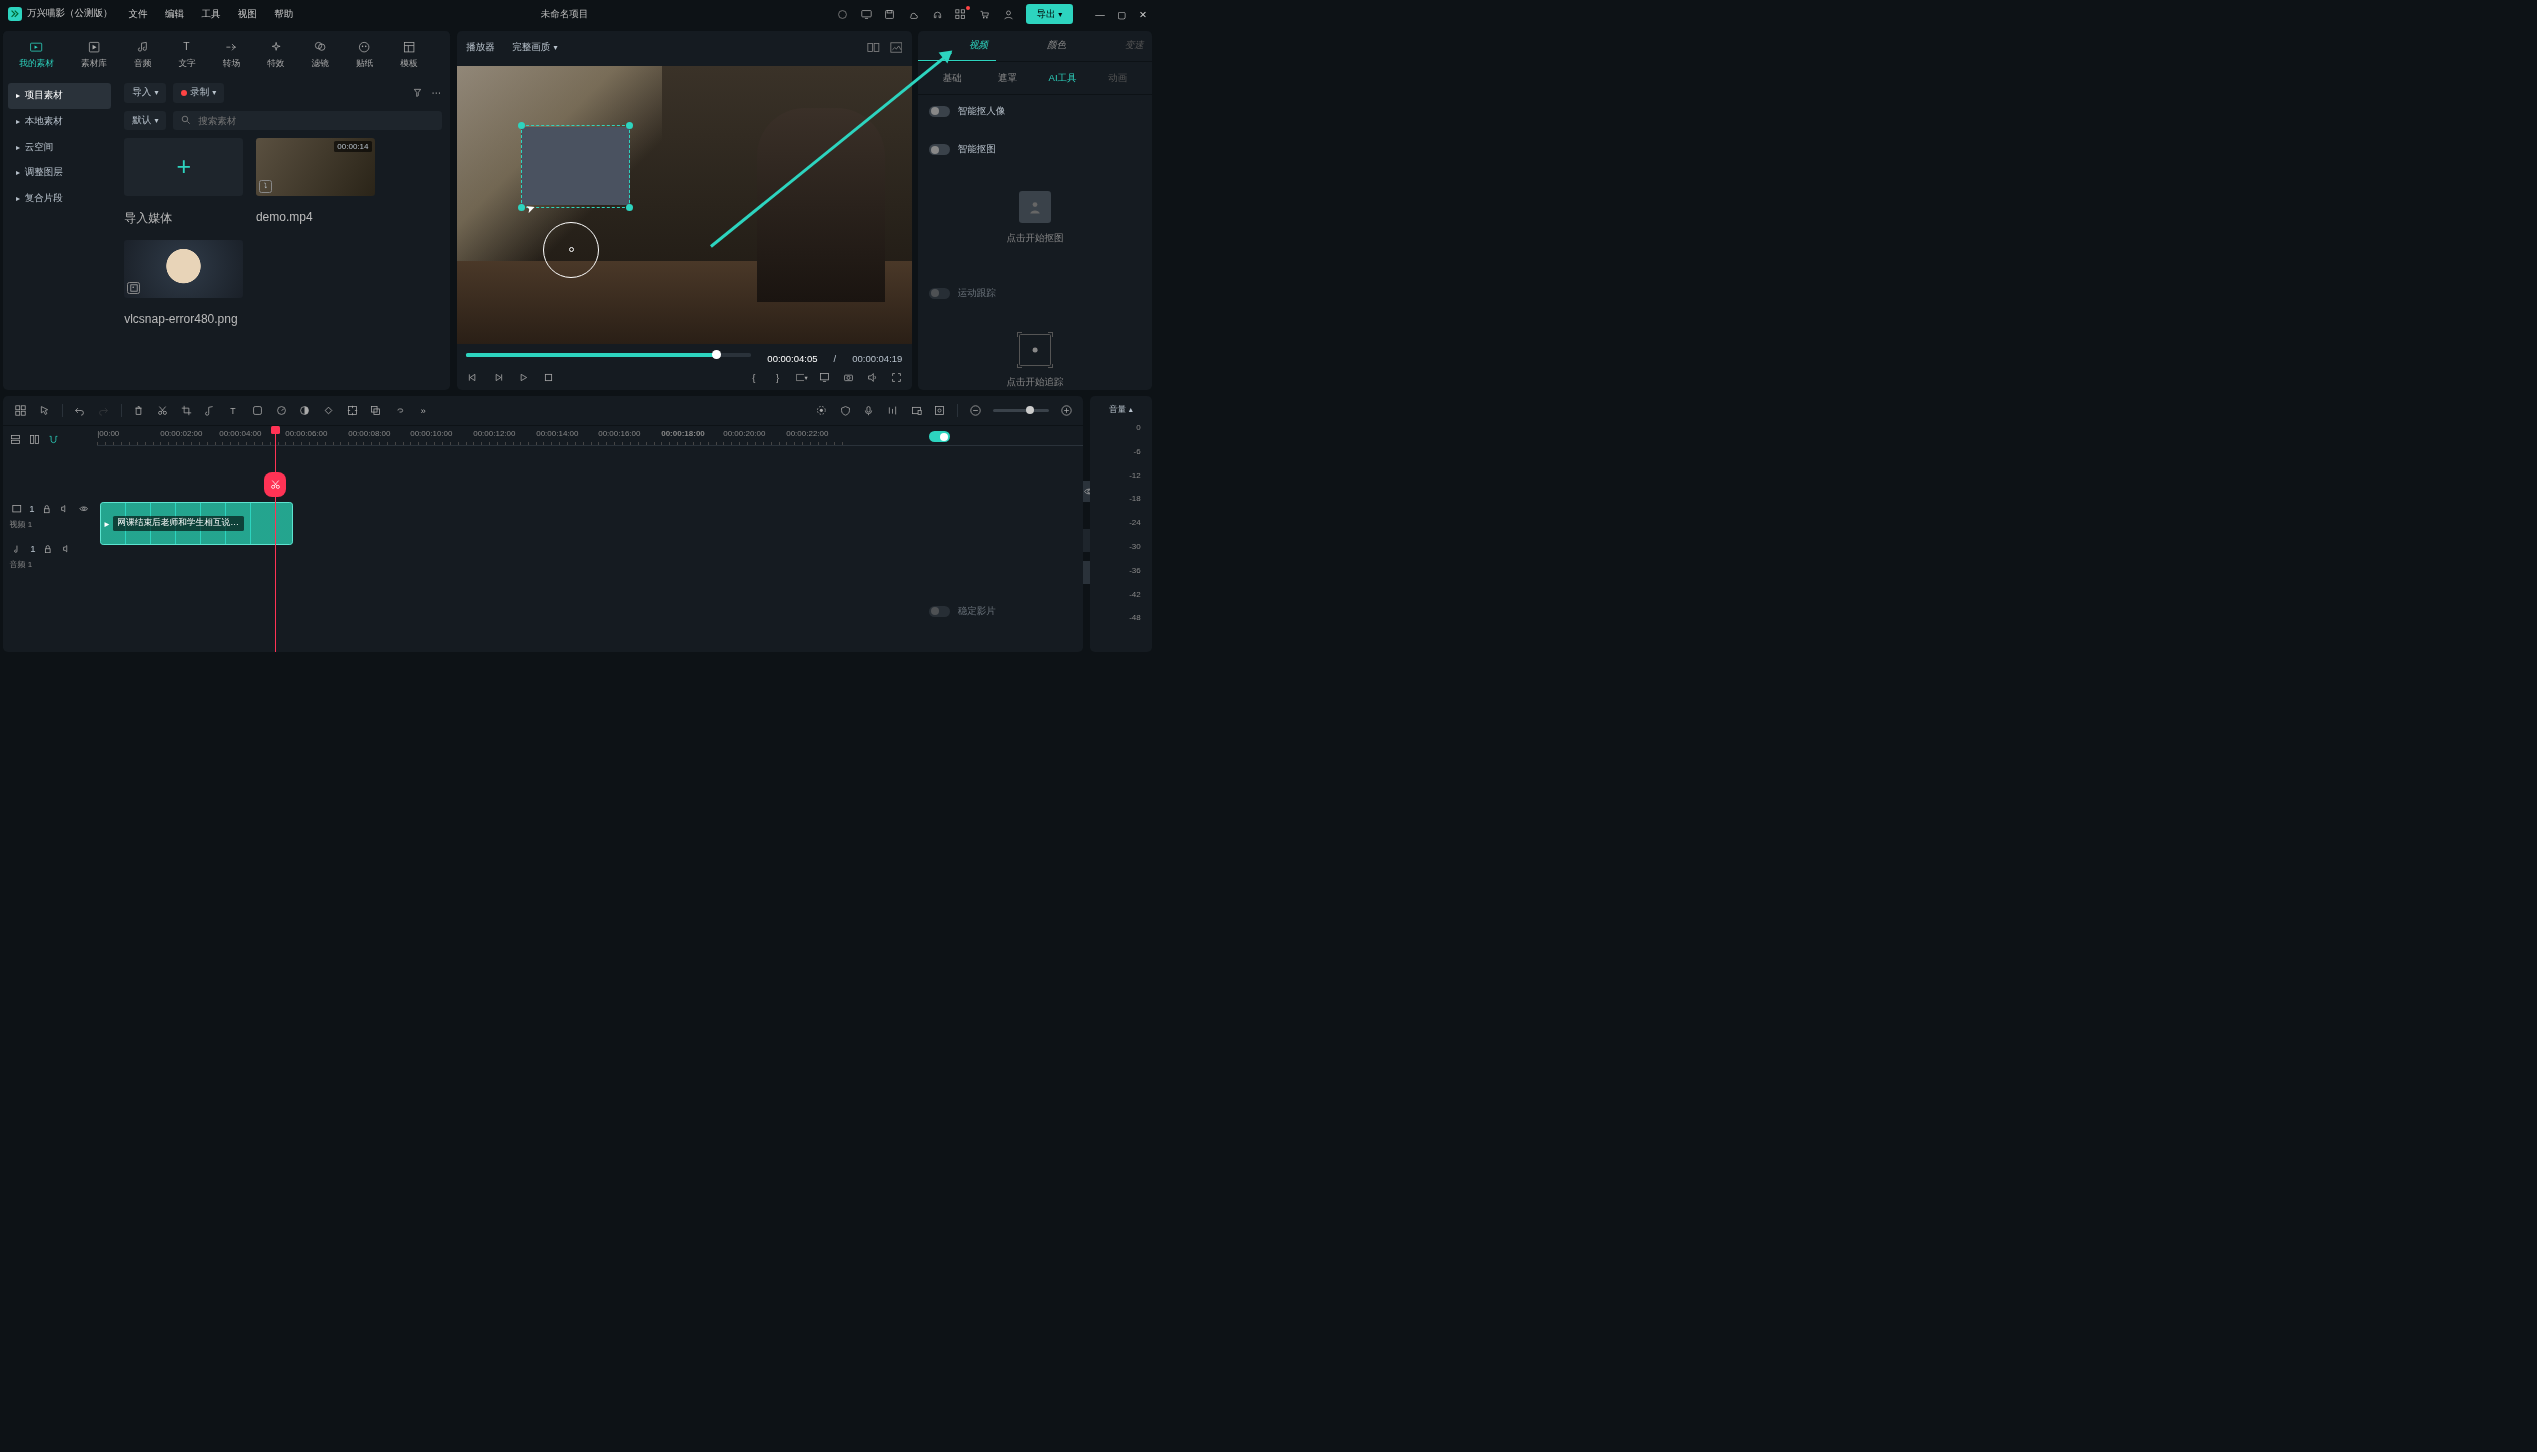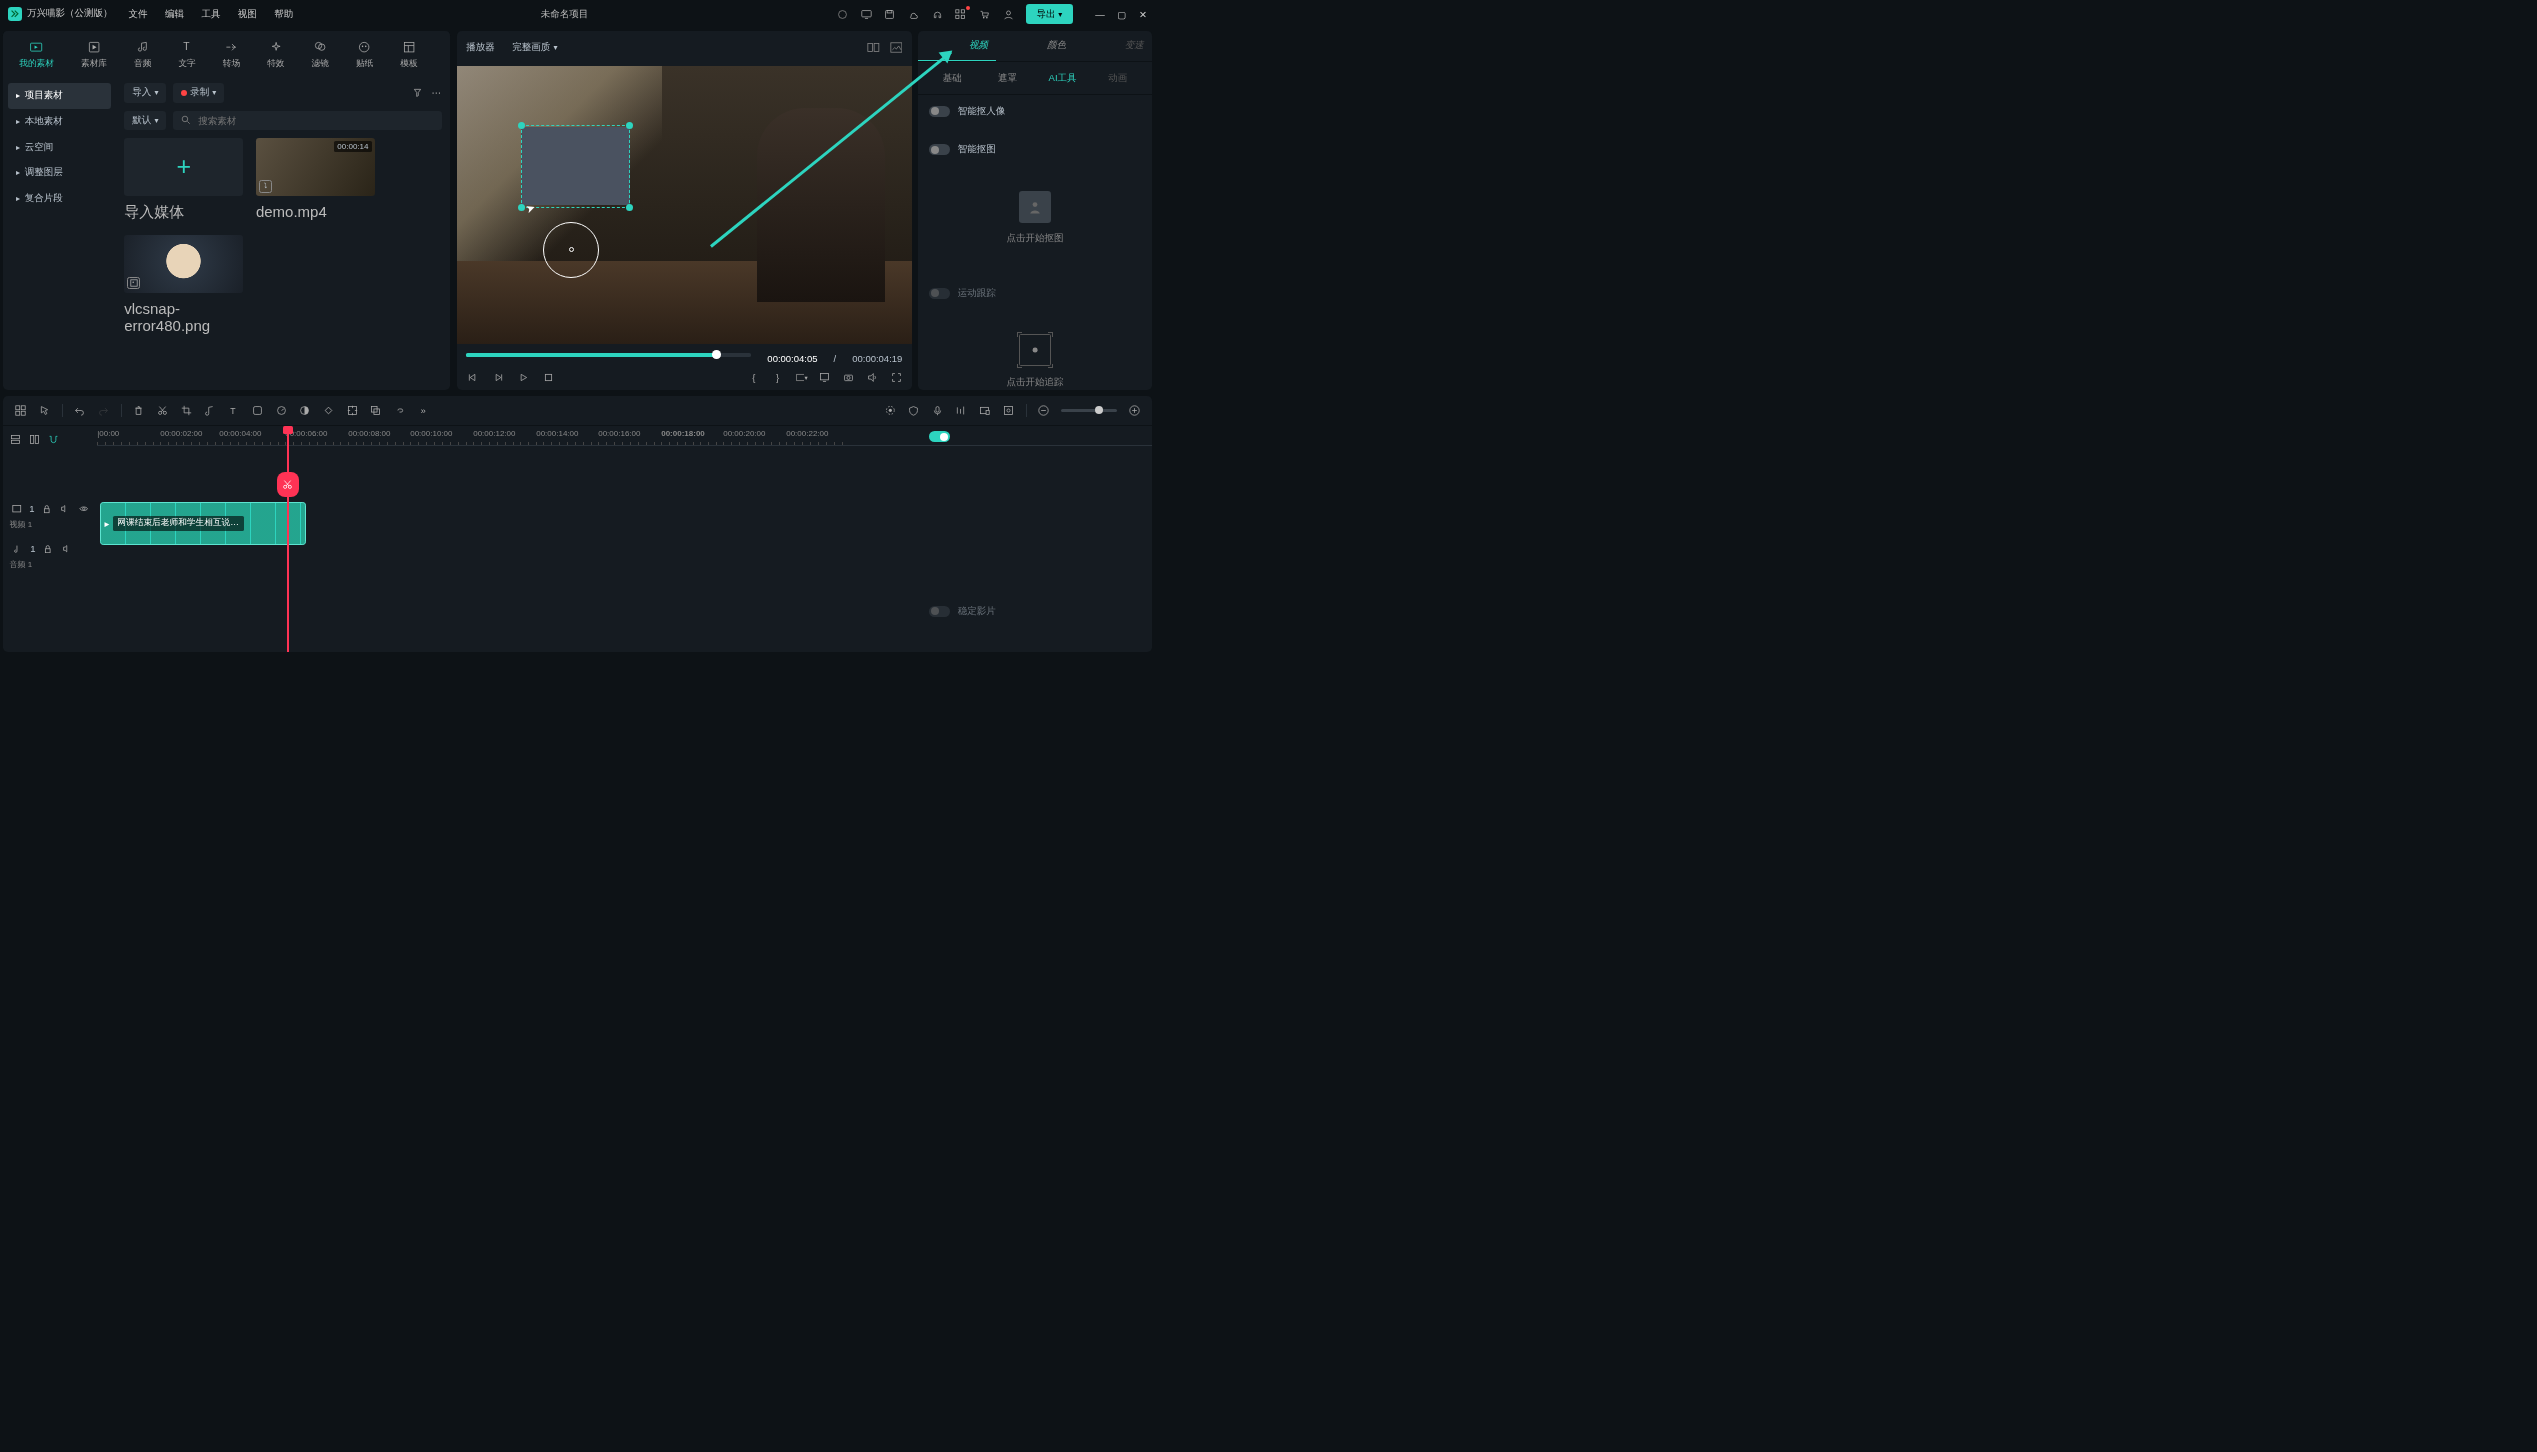--- a/index.html
+++ b/index.html
@@ -33,21 +33,21 @@
 .media-top { display: flex; align-items: center; gap: 6.3px; margin-bottom:8px;}
 .dd { background: #1e252c; padding: 3.2px 8px; border-radius: 3.2px; cursor: pointer; display:flex;align-items:center;gap:3.2px;}
 .rec-dot{width:6.3px;height:6.3px;background:#ff4444;border-radius:50%;}
 .search-row{display:flex;gap:6.3px;align-items:center;margin-bottom:8px;}
 .search-box { flex:1; background: #1e252c; padding: 4px 8px; border-radius: 3.2px; display:flex;align-items:center;gap:8px;}
 .search-box input{background:none;border:none;color:#888;outline:none;flex:1;font-size:9.5px;}
 .media-grid { display: flex; gap: 12.7px; flex-wrap: wrap; }
 .media-item { width: 119px; }
 .media-thumb { width: 119px; height: 58px; border-radius: 3.2px; background: #1e252c; position:relative; display:flex;align-items:center;justify-content:center;overflow:hidden;}
 .plus { color: #2dd4bf; font-size: 25px; font-weight:200;}
-.media-label { margin-top: 7px; font-size: 15px; color:#bbb;}
+.media-label { margin-top: 14px; font-size: 12px; color:#bbb;}
 .dur-badge{position:absolute;top:3.2px;right:3.2px;background:rgba(0,0,0,.6);padding:0.8px 3.2px;font-size:8px;border-radius:1.6px;}
 .corner-ico{position:absolute;bottom:3.2px;left:3.2px;width:12.7px;height:12.7px;border:0.8px solid #888;border-radius:2.4px;display:flex;align-items:center;justify-content:center;font-size:7.1px;}
 
 .player-panel { flex: 1; display: flex; flex-direction: column; position:relative;}
 .player-top { display: flex; align-items: center; gap: 9.5px; padding: 6.3px 9.5px; }
 .player-viewport { flex: 1; background: #000; margin: 3.2px 0; position: relative; overflow:hidden;}
 .scene{position:absolute;inset:0;background:linear-gradient(180deg,#3a3228 0%,#2a241c 50%,#1a1510 100%);}
 .window-light{position:absolute;left:0;top:0;width:45%;height:70%;background:linear-gradient(135deg,#e8dcc8 0%,#b8a888 40%,transparent 70%);opacity:.5;}
 .laptop-screen{position:absolute;left:14%;top:22%;width:24%;height:28%;background:#4a5260;border-radius:1.6px;}
 .desk{position:absolute;bottom:0;left:0;right:0;height:30%;background:linear-gradient(180deg,#4a3828,#2a1f16);}
@@ -925,14 +925,28 @@
             </div>
         </div>
         <div class="clip" id="clip" style="width: 19.5%;">
           <div class="clip-strip"></div>
           <span style="position:relative;color:#fff">▸</span>
           <div class="clip-label">网课结束后老师和学生相互说…</div>
         </div>
       </div>
     </div>
   </div>
+  <div class="tl-meter">
+    <div class="meter-head"><span>音量</span> <span class="chev">▴</span></div>
+    <div class="meter-scale" id="meter">
+        <div class="meter-lbl" style="top: 0px;">0</div>
+        <div class="meter-lbl" style="top: 24px;">-6</div>
+        <div class="meter-lbl" style="top: 48px;">-12</div>
+        <div class="meter-lbl" style="top: 71px;">-18</div>
+        <div class="meter-lbl" style="top: 95px;">-24</div>
+        <div class="meter-lbl" style="top: 119px;">-30</div>
+        <div class="meter-lbl" style="top: 143px;">-36</div>
+        <div class="meter-lbl" style="top: 167px;">-42</div>
+        <div class="meter-lbl" style="top: 190px;">-48</div>
+      </div>
+  </div>
 </div>
 
 
 </body></html>

